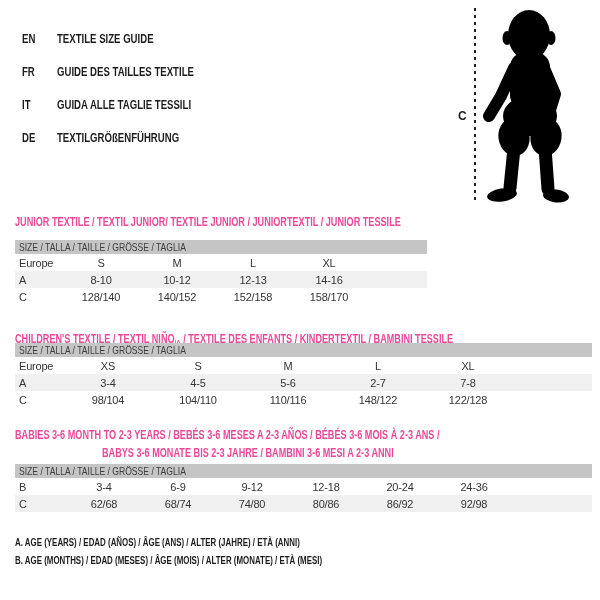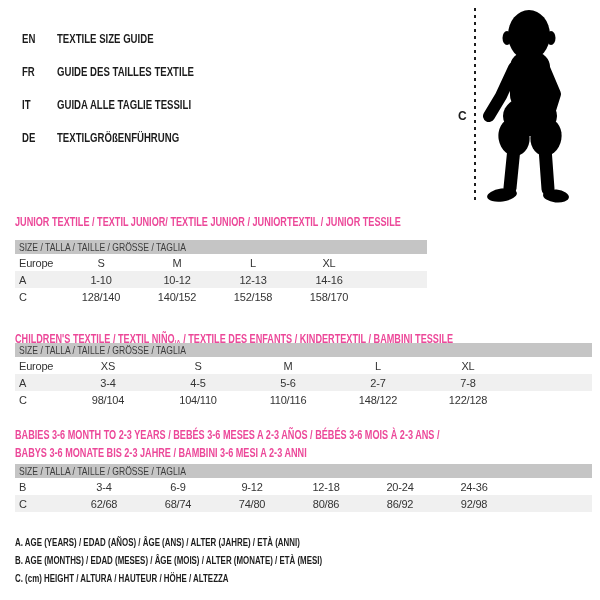--- a/index.html
+++ b/index.html
@@ -108,21 +108,21 @@
     <div class="trow">
       <span class="tlabel">Europe</span>
       <span class="tcell">S</span>
       <span class="tcell">M</span>
       <span class="tcell">L</span>
       <span class="tcell">XL</span>
       <span class="spacer"></span>
     </div>
     <div class="trow shaded">
       <span class="tlabel">A</span>
-      <span class="tcell">1-10</span>
+      <span class="tcell">8-10</span>
       <span class="tcell">10-12</span>
       <span class="tcell">12-13</span>
       <span class="tcell">14-16</span>
       <span class="spacer"></span>
     </div>
     <div class="trow">
       <span class="tlabel">C</span>
       <span class="tcell">128/140</span>
       <span class="tcell">140/152</span>
       <span class="tcell">152/158</span>
@@ -160,21 +160,21 @@
       <span class="tlabel">C</span>
       <span class="tcell">98/104</span>
       <span class="tcell">104/110</span>
       <span class="tcell">110/116</span>
       <span class="tcell">148/122</span>
       <span class="tcell">122/128</span>
       <span class="spacer"></span>
     </div>
   </div>
 
-  <div class="abs sec-title babies-title" style="top:426px;">
+  <div class="abs sec-title babies-title" style="top:426px;text-align:center;">
     <span class="line"><span class="condT">BABIES 3-6 MONTH TO 2-3 YEARS / BEBÉS 3-6 MESES A 2-3 AÑOS / BÉBÉS 3-6 MOIS À 2-3 ANS /</span></span>
     <span class="line"><span class="condT">BABYS 3-6 MONATE BIS 2-3 JAHRE / BAMBINI 3-6 MESI A 2-3 ANNI</span></span>
   </div>
   <div class="abs size-table t3" style="top:464px;">
     <div class="size-header">
       <span class="condH">SIZE / TALLA / TAILLE / GRÖSSE / TAGLIA</span>
     </div>
     <div class="trow">
       <span class="tlabel">B</span>
       <span class="tcell">3-4</span>
@@ -193,16 +193,15 @@
       <span class="tcell">80/86</span>
       <span class="tcell">86/92</span>
       <span class="tcell">92/98</span>
       <span class="spacer"></span>
     </div>
   </div>
 
   <div class="abs legend">
     <div class="legend-line"><span class="condF">A. AGE (YEARS) / EDAD (AÑOS) / ÂGE (ANS) / ALTER (JAHRE) / ETÀ (ANNI)</span></div>
     <div class="legend-line"><span class="condF">B. AGE (MONTHS) / EDAD (MESES) / ÂGE (MOIS) / ALTER (MONATE) / ETÀ (MESI)</span></div>
-    <div class="legend-line"><span class="condF">C. (cm) HEIGHT / ALTURA / HAUTEUR / HÖHE / ALTEZZA</span></div>
   </div>
 
 </div>
 
 </body></html>

